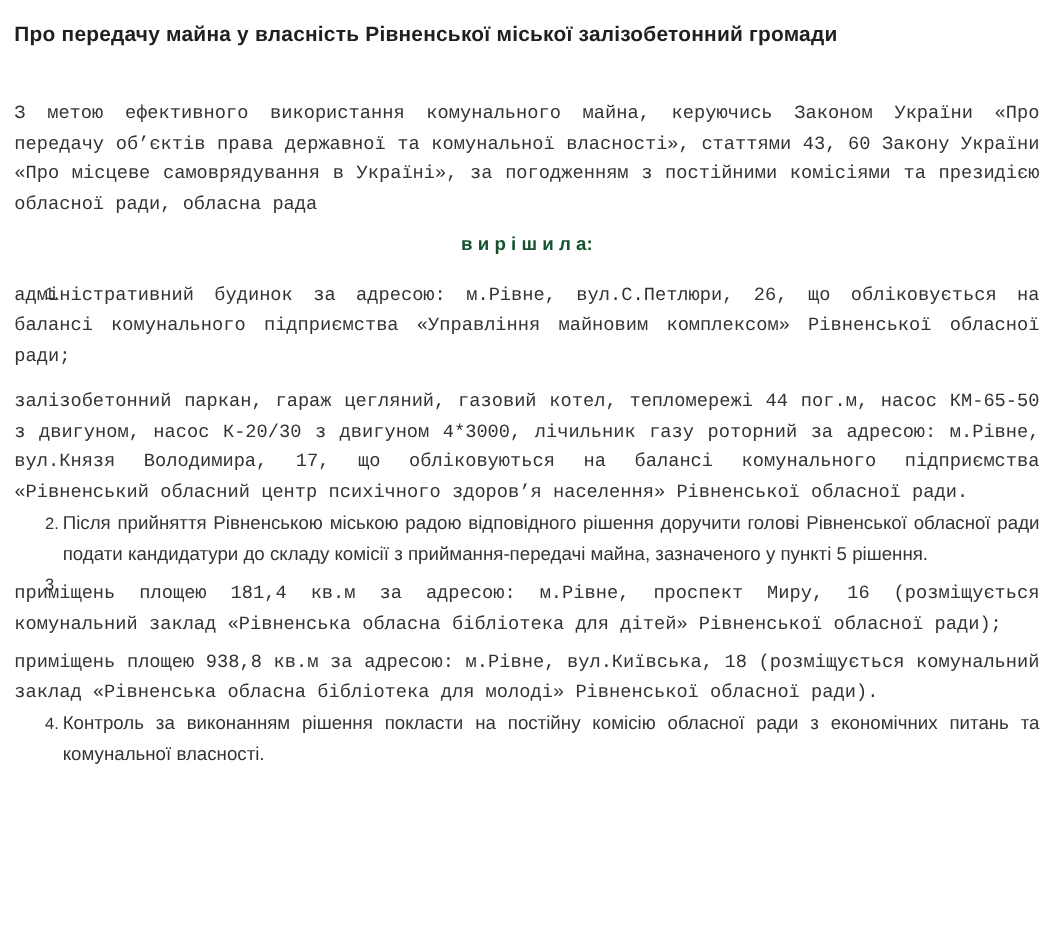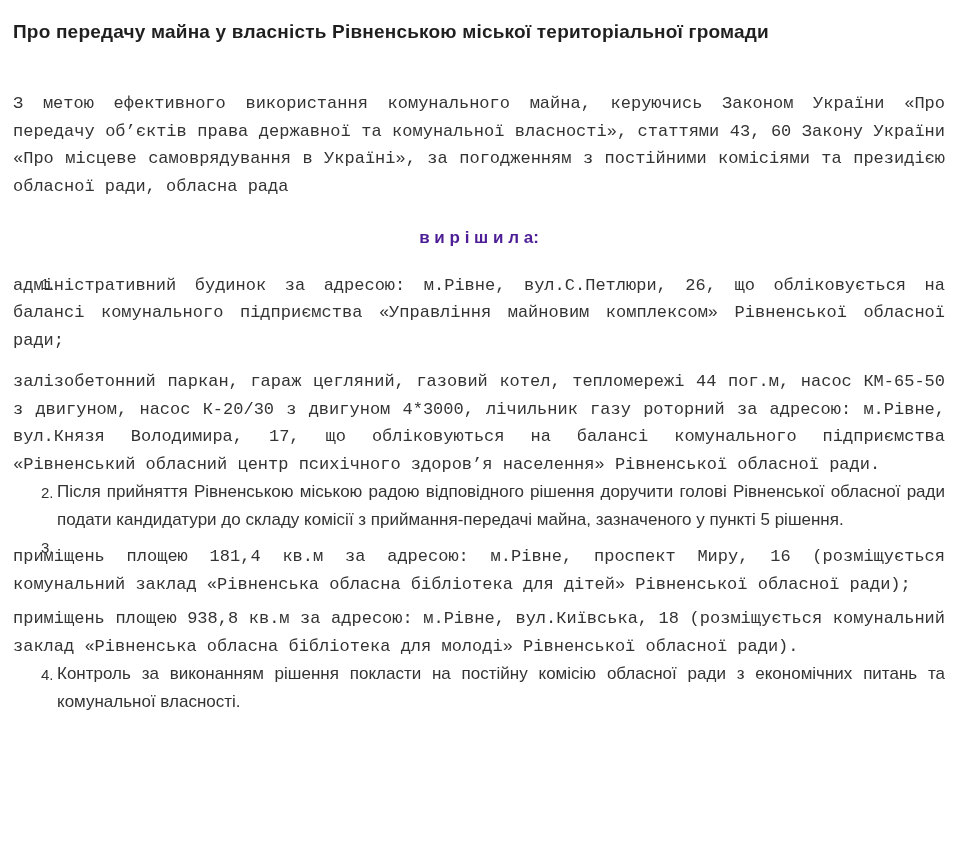--- a/index.html
+++ b/index.html
@@ -30,26 +30,26 @@
   }
   .para {
     margin: 0;
     font-size: 17px;
     line-height: 27.5px;
     text-align: justify;
     font-family: Liberation Mono, monospace;
   }
   .intro       { margin-top: 47px; }
   .resolution  {
-    margin-top: 24px;
+    margin-top: 8px;
     font-size: 17px;
     line-height: 27.5px;
     font-weight: bold;
     text-align: center;
-    color: #4c1d95;
+    color: #14532d;
   }
   ol.item-list {
     list-style: none;
     margin: 0;
     padding: 0 0 0 44px;
   }
   ol.item-list li {
     position: relative;
     font-size: 17px;
     line-height: 27.5px;
@@ -70,21 +70,21 @@
   .para-466   { margin-top: 13px; }
   .para-411   { margin-top: 10px; }
   .para-938   { margin-top: 7px; }
   .list-4     { margin-top: 4px; }
 </style>
 </head>
 <body>
 
 <div class="page">
 
-  <h1 class="doc-title">Про передачу майна у власність Рівненською міської територіальної громади</h1>
+  <h1 class="doc-title">Про передачу майна у власність Рівненської міської залізобетонний громади</h1>
 
   <p class="para intro">З метою ефективного використання комунального майна, керуючись Законом України «Про передачу об’єктів права державної та комунальної власності», статтями 43, 60 Закону України «Про місцеве самоврядування в Україні», за погодженням з постійними комісіями та президією обласної ради, обласна рада</p>
 
   <p class="resolution">в и р і ш и л а:</p>
 
   <ol class="item-list list-1">
     <li>
       <span class="num">1.</span>
     </li>
   </ol>

